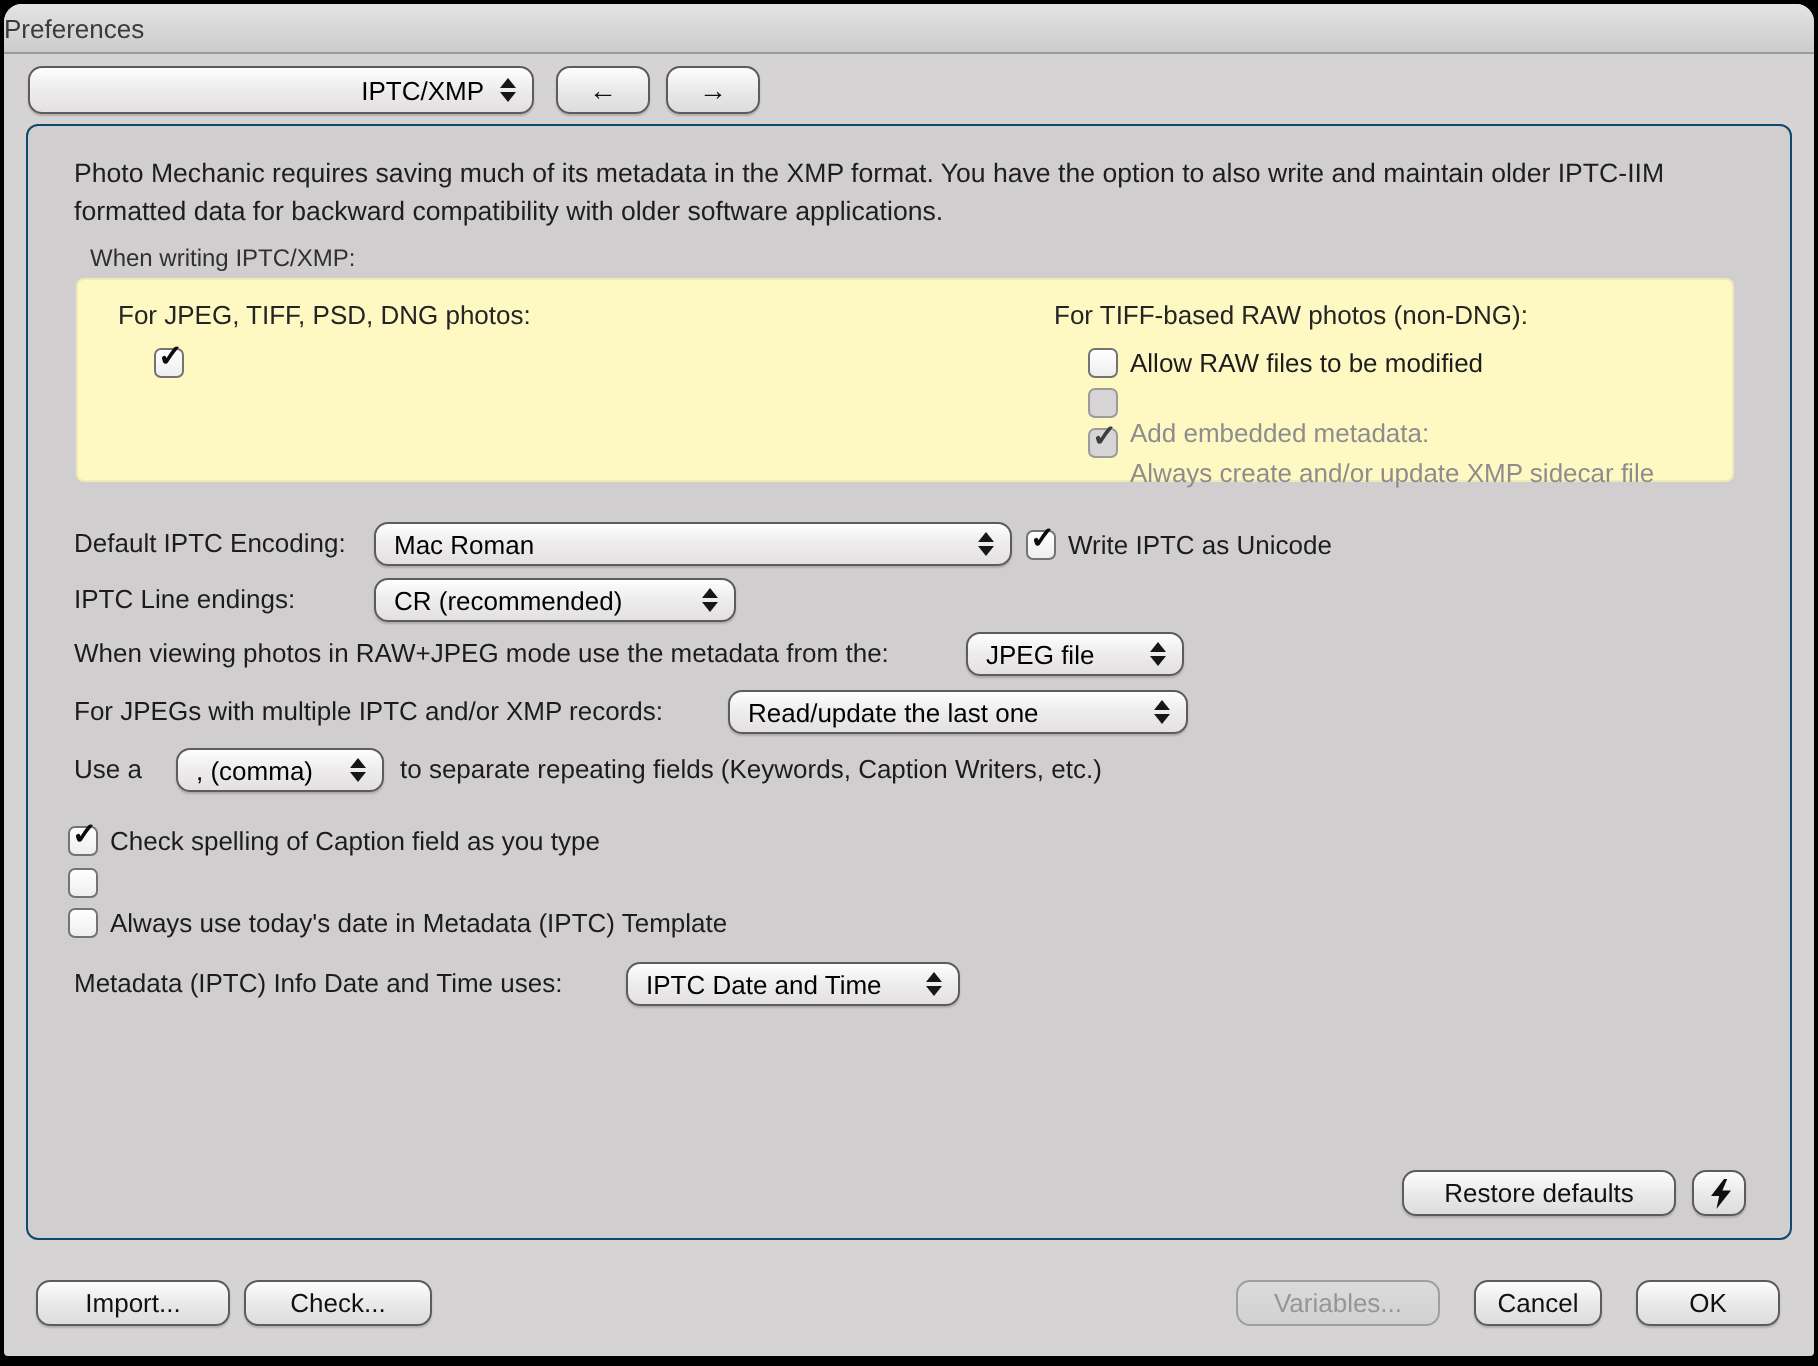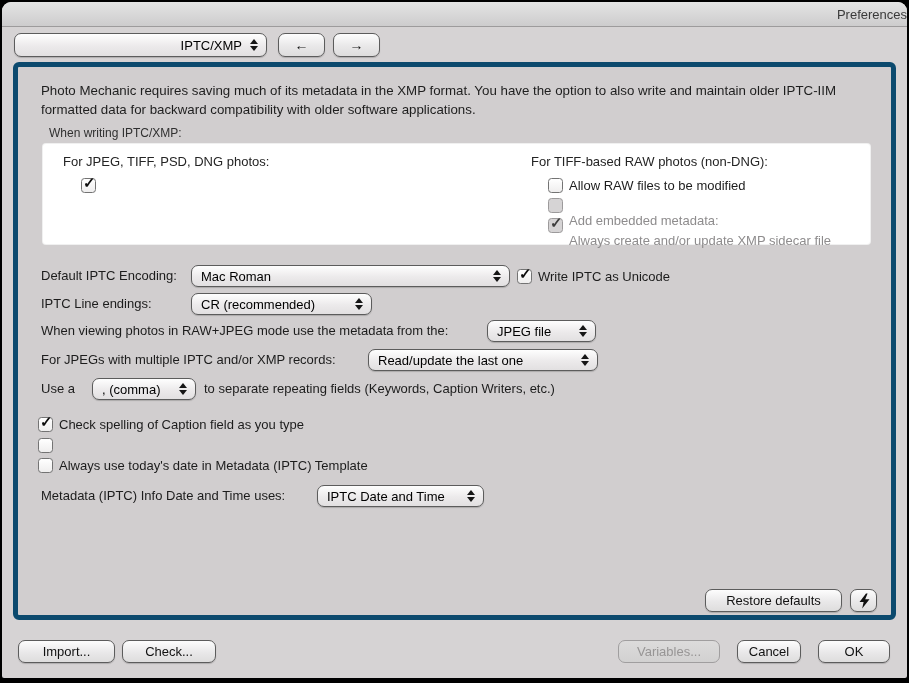--- a/index.html
+++ b/index.html
@@ -9,35 +9,35 @@
     -webkit-font-smoothing:antialiased;
   }
   .window{
     position:absolute;left:2px;top:2px;width:905px;height:676px;
     background:#d6d3d4;border-radius:9px 9px 2px 2px;overflow:hidden;
   }
   .titlebar{
     position:absolute;left:0;top:0;width:905px;height:24px;
     background:linear-gradient(180deg,#e4e4e4,#cdcccd);
     border-bottom:1px solid #9d9b9c;
-    display:flex;align-items:center;justify-content:flex-end;
+    display:flex;align-items:center;justify-content:flex-start;
   }
   .title{font-size:13px;color:#3a3a3a;}
   .panel{
     position:absolute;left:11px;top:60px;width:883px;height:558px;
-    background:#d1cecf;border:5px solid #0c4a6e;border-radius:6px;
+    background:#d1cecf;border:1px solid #0c4a6e;border-radius:6px;
     box-sizing:border-box;
     text-decoration:underline;
   }
   .label,.suffix{position:absolute;font-size:13px;color:#1c1c1c;white-space:nowrap;line-height:24px;height:24px;}
   .intro{position:absolute;left:23px;top:14px;width:848px;font-size:13.3px;color:#1e1e1e;line-height:19px;}
   .group-label{position:absolute;left:31px;top:59px;font-size:12px;color:#303030;}
   .group-box{
     position:absolute;left:24px;top:76px;width:829px;height:102px;
-    background:#ffffff;border-radius:4px;border:1px solid rgba(0,0,0,0.06);
+    background:#fef9c3;border-radius:4px;border:1px solid rgba(0,0,0,0.06);
     box-sizing:border-box;
   }
   .gb-header{position:absolute;font-size:13px;color:#242424;white-space:nowrap;}
   
   .push{
     position:absolute;height:23px;margin:0;
     background:linear-gradient(180deg,#fdfdfd,#e9e8e9 55%,#dedddd);
     border:1px solid #5c5c5c;border-radius:7px;
     display:flex;align-items:center;justify-content:center;
     font-family:"Liberation Sans",sans-serif;font-size:13px;color:#111;

